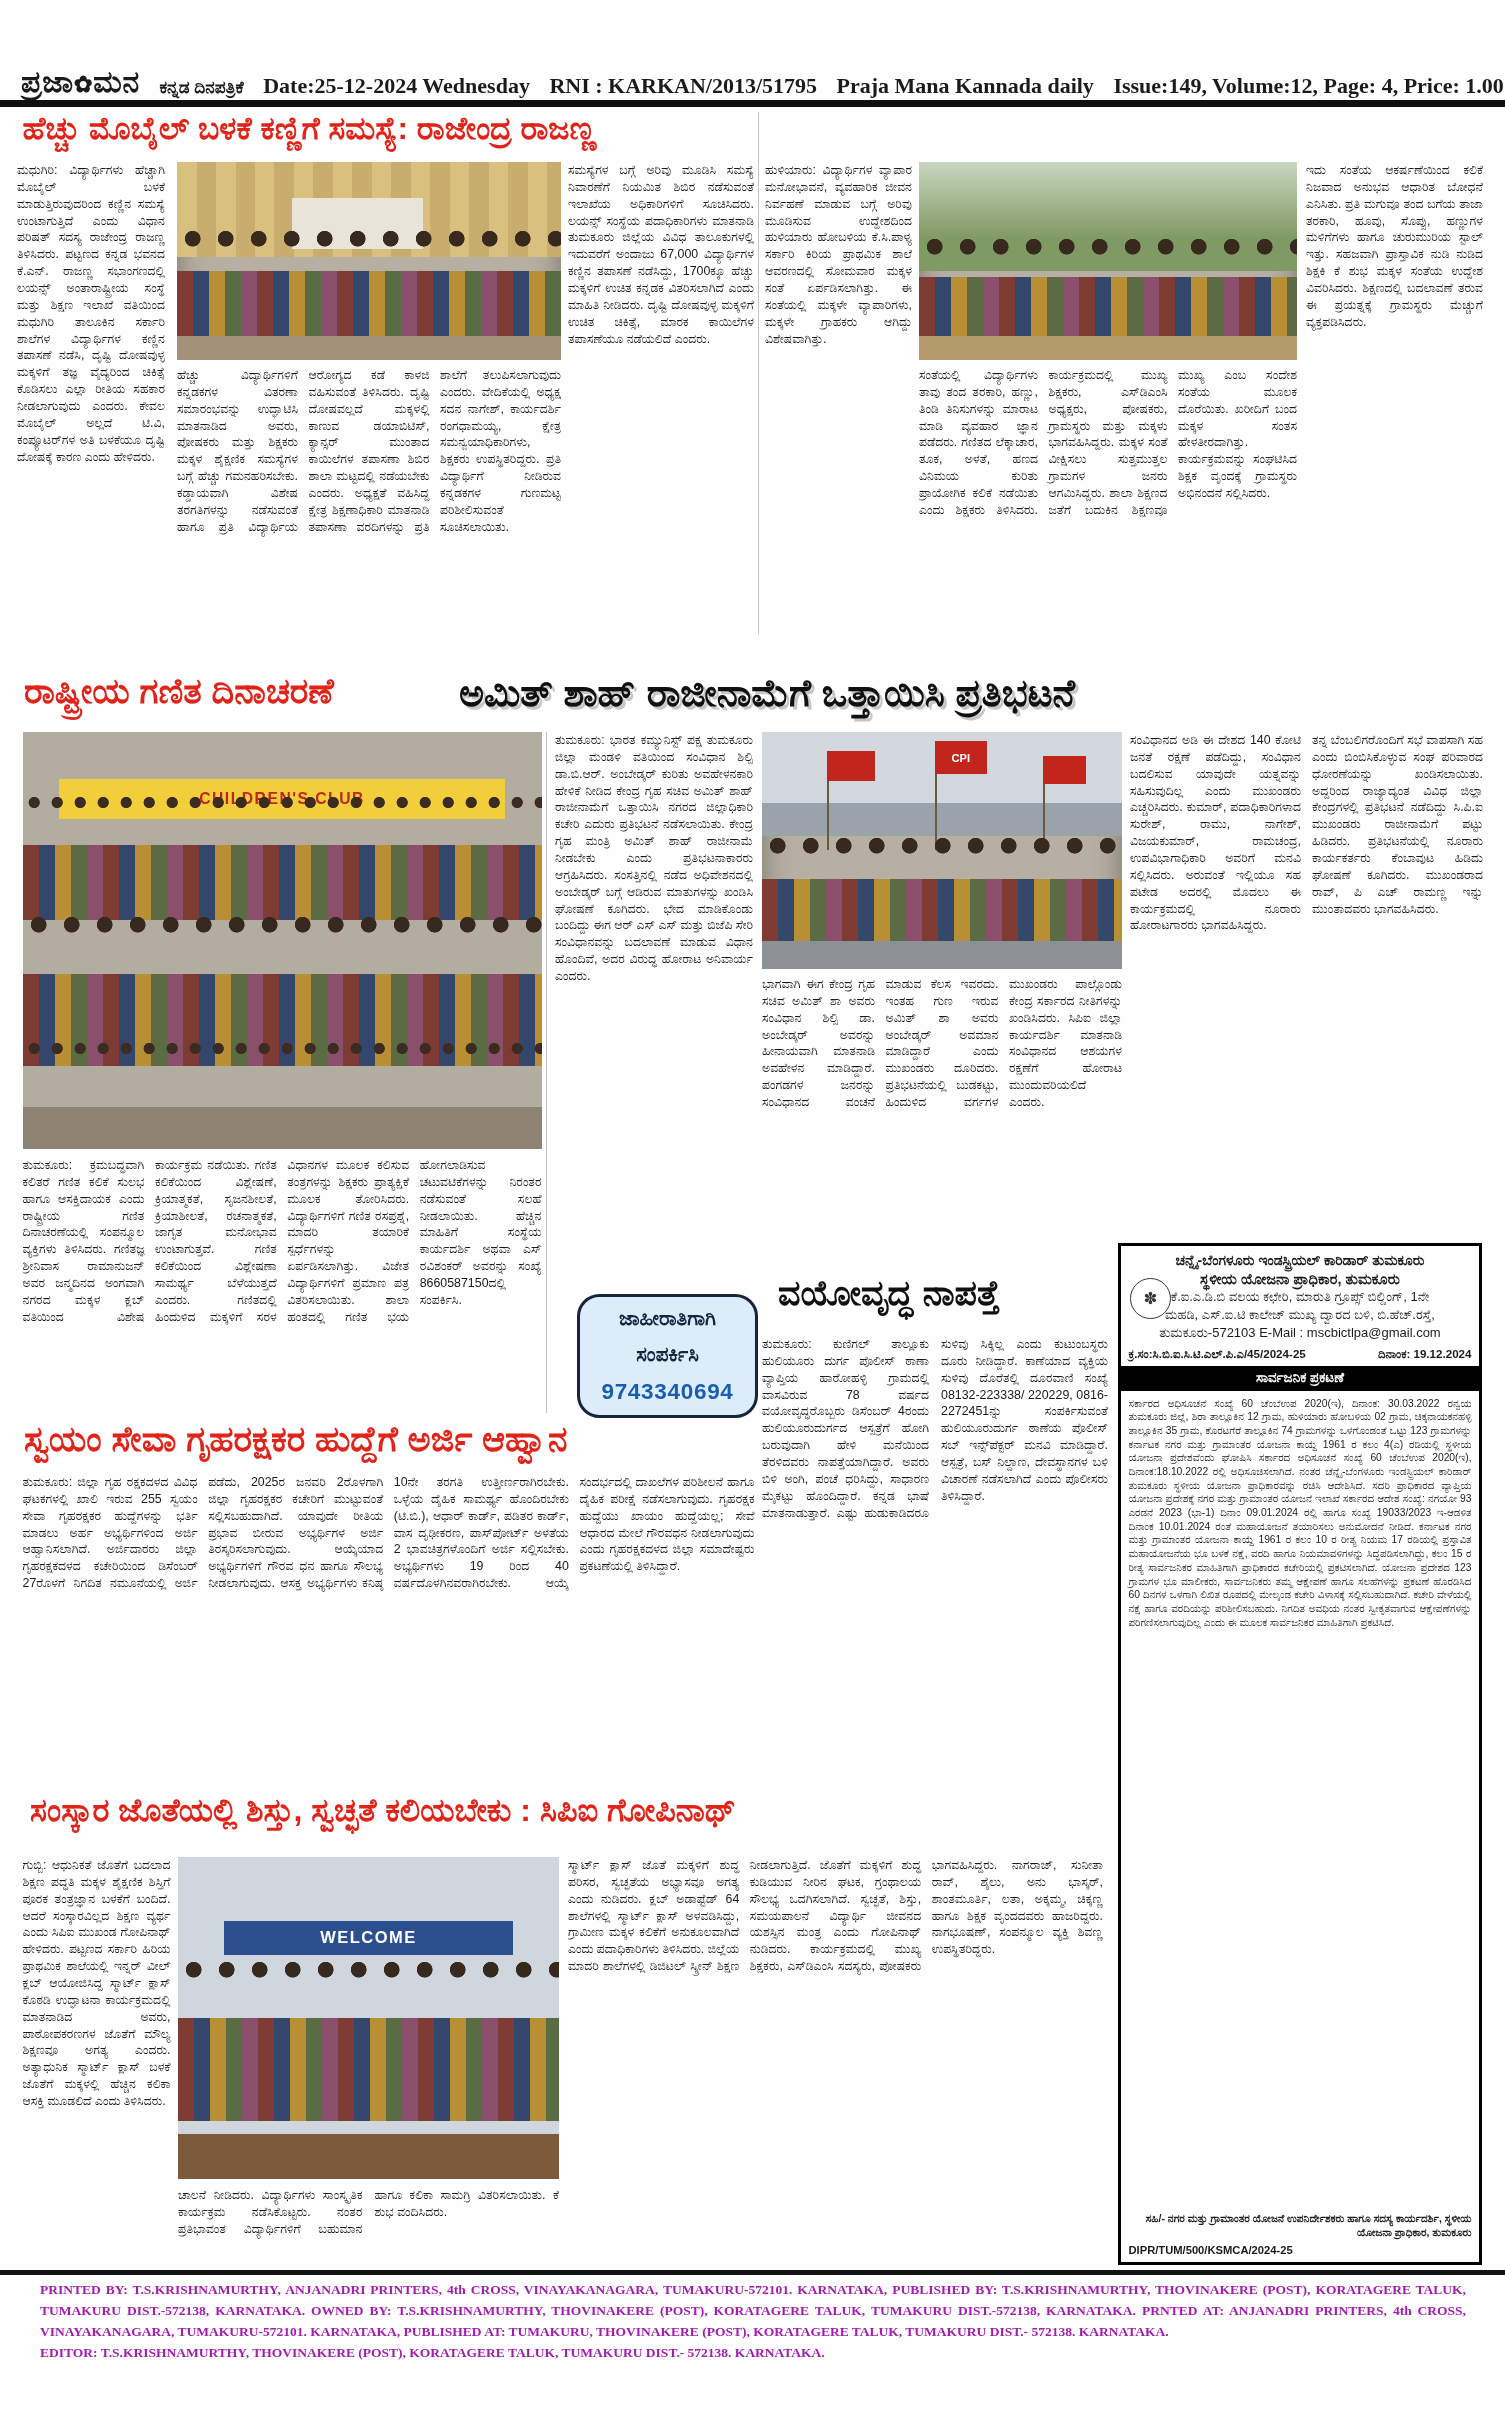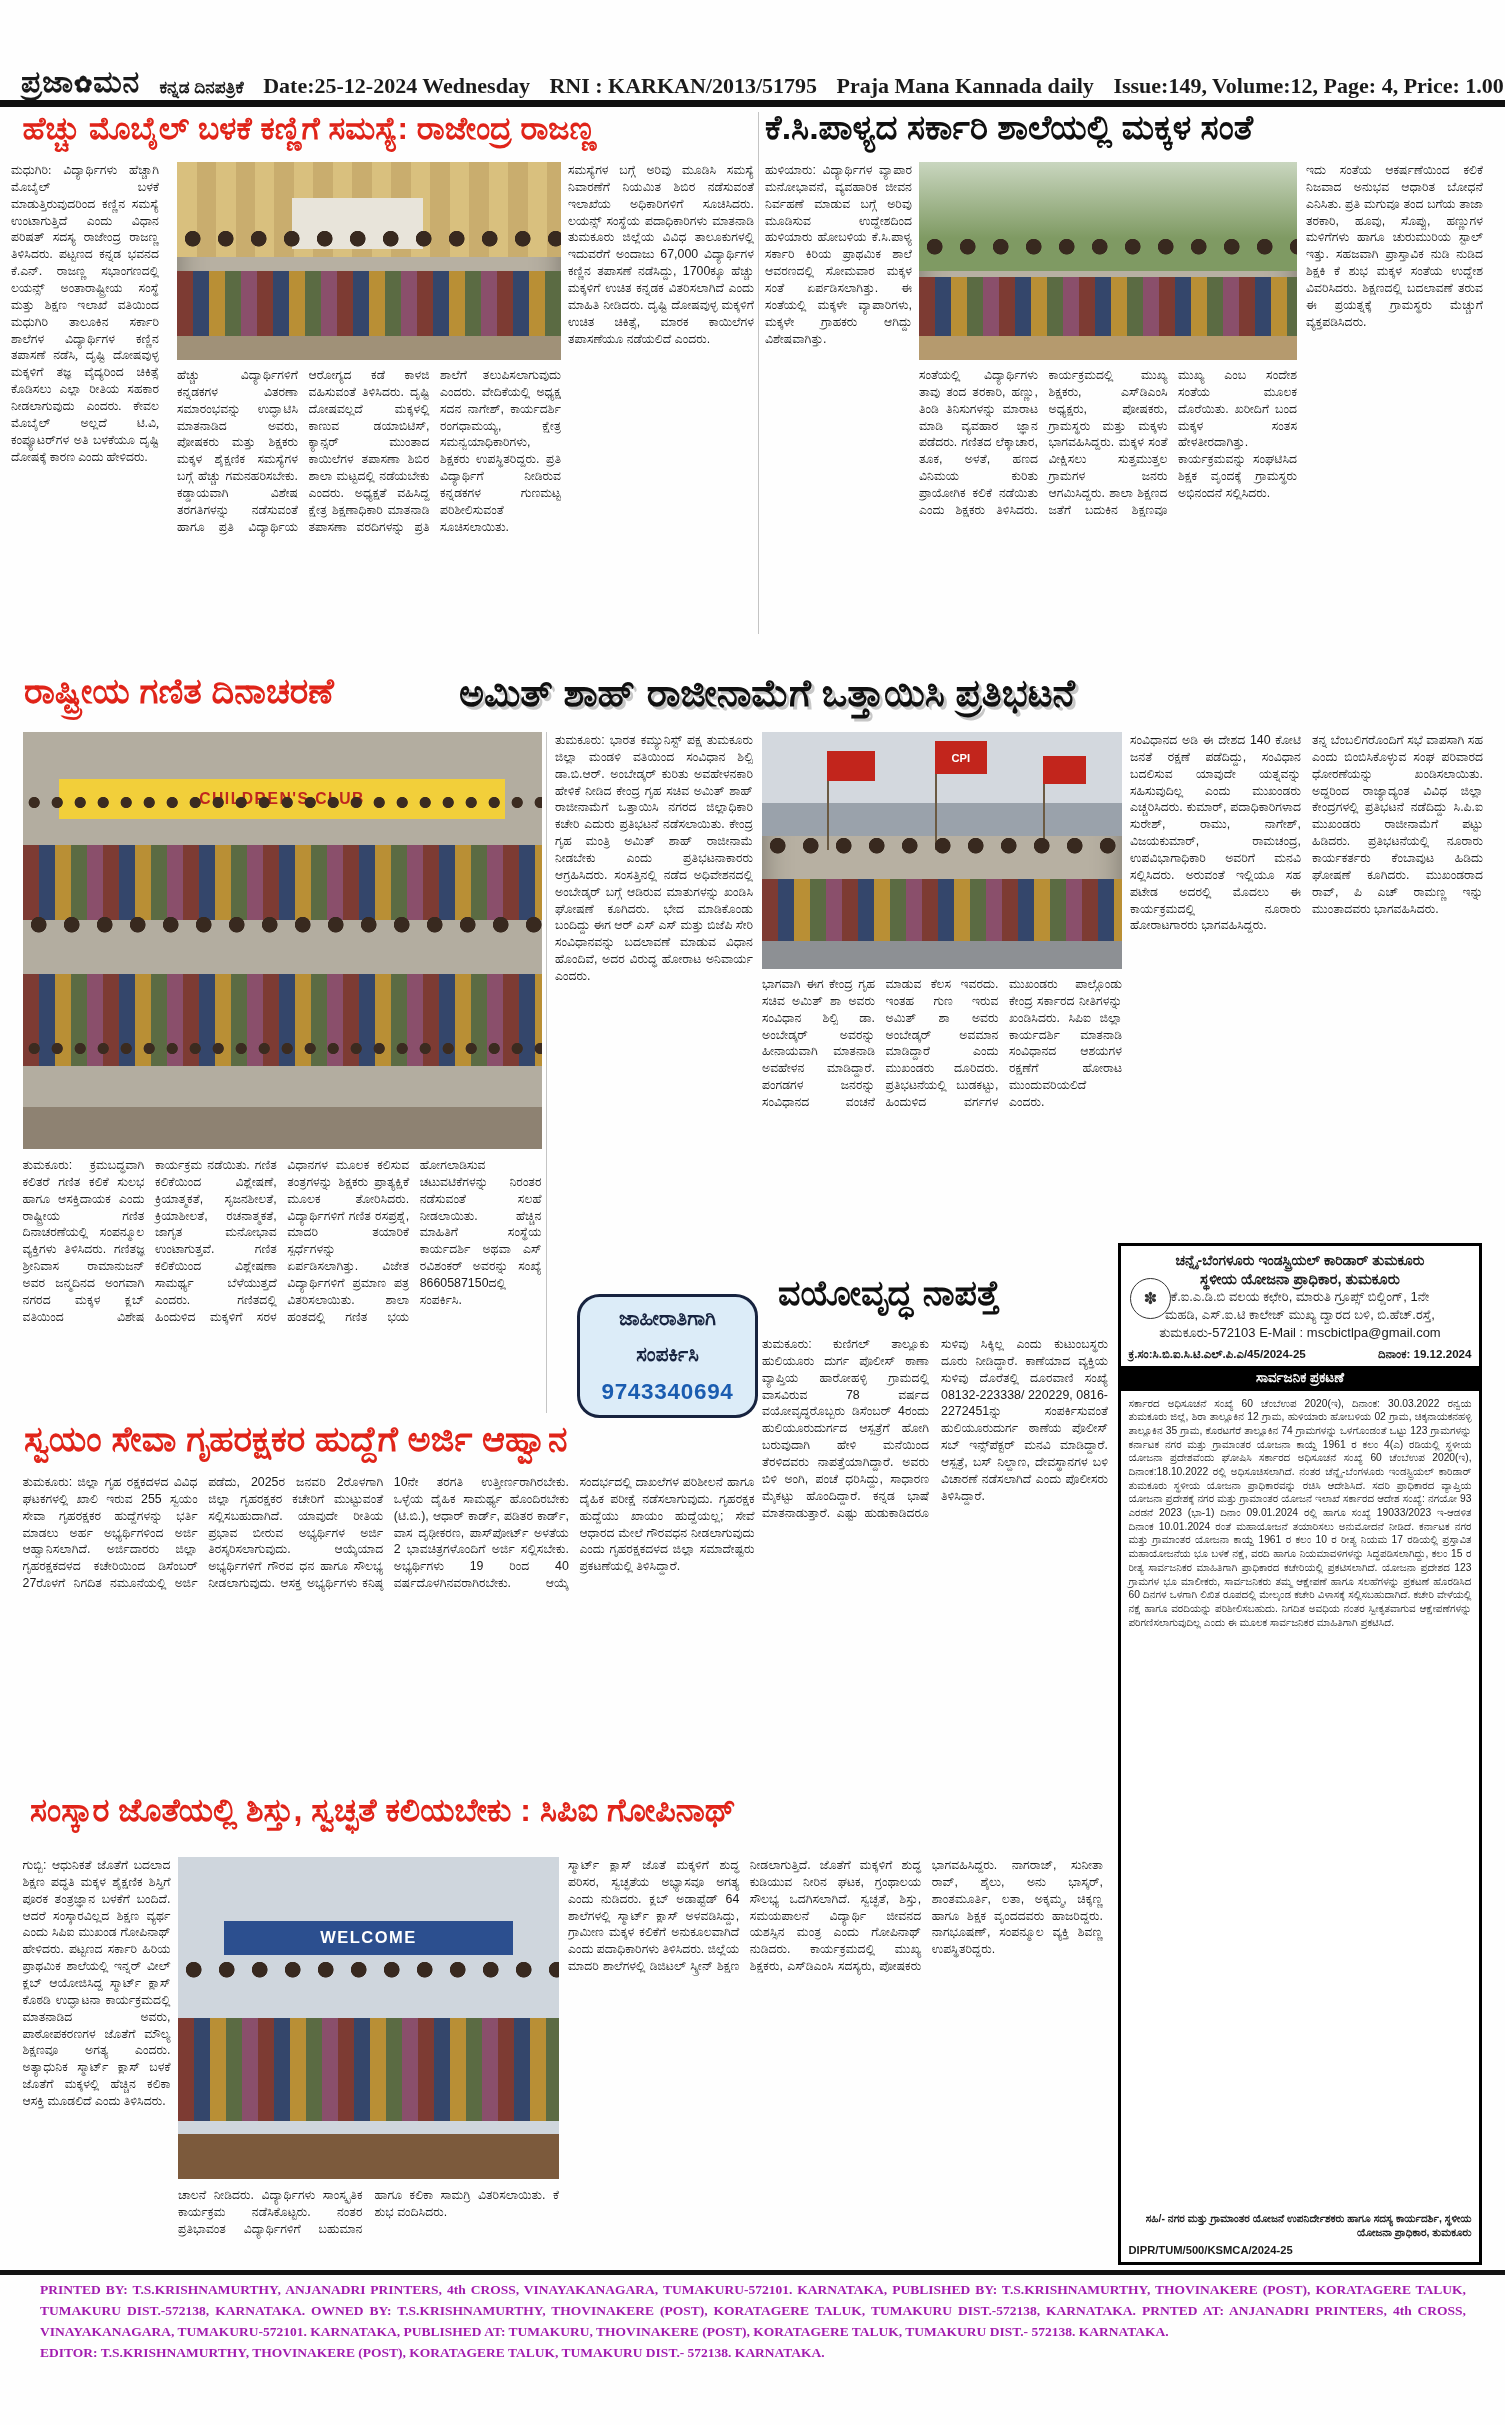--- a/index.html
+++ b/index.html
@@ -72,24 +72,23 @@
     <div class="mast-sub">ಕನ್ನಡ ದಿನಪತ್ರಿಕೆ</div>
     <div class="mast-serif">Date:25-12-2024 Wednesday</div>
     <div class="mast-serif">RNI : KARKAN/2013/51795</div>
     <div class="mast-serif">Praja Mana Kannada daily</div>
     <div class="mast-serif">Issue:149, Volume:12, Page: 4, Price: 1.00</div>
 
   </div>
   <div class="abs top-rule"></div>
 
   <div class="abs hl red" style="left:22.5px;top:111px;width:732px;font-size:31.5px;">ಹೆಚ್ಚು ಮೊಬೈಲ್ ಬಳಕೆ ಕಣ್ಣಿಗೆ ಸಮಸ್ಯೆ: ರಾಜೇಂದ್ರ ರಾಜಣ್ಣ</div>
-  <div class="abs hl black" style="left:765px;top:109px;width:718px;font-size:34px;">ಕೆ.ಸಿ.ಪಾಳ್ಯದ ಸರ್ಕಾರಿ ಶಾಲೆಯಲ್ಲಿ ಮಕ್ಕಳ ಸಂತೆ</div>
   <div class="abs vrule" style="left:758px;top:112px;height:522px;"></div>
 
-  <div class="abs btxt" style="left:11px;top:162px;width:148px;height:472px;overflow:hidden;font-family:Liberation Serif, serif;">
+  <div class="abs btxt" style="left:17px;top:162px;width:148px;height:472px;overflow:hidden;">
     <p>ಮಧುಗಿರಿ: ವಿದ್ಯಾರ್ಥಿಗಳು ಹೆಚ್ಚಾಗಿ ಮೊಬೈಲ್ ಬಳಕೆ ಮಾಡುತ್ತಿರುವುದರಿಂದ ಕಣ್ಣಿನ ಸಮಸ್ಯೆ ಉಂಟಾಗುತ್ತಿದೆ ಎಂದು ವಿಧಾನ ಪರಿಷತ್ ಸದಸ್ಯ ರಾಜೇಂದ್ರ ರಾಜಣ್ಣ ತಿಳಿಸಿದರು. ಪಟ್ಟಣದ ಕನ್ನಡ ಭವನದ ಕೆ.ಎನ್. ರಾಜಣ್ಣ ಸಭಾಂಗಣದಲ್ಲಿ ಲಯನ್ಸ್ ಅಂತಾರಾಷ್ಟ್ರೀಯ ಸಂಸ್ಥೆ ಮತ್ತು ಶಿಕ್ಷಣ ಇಲಾಖೆ ವತಿಯಿಂದ ಮಧುಗಿರಿ ತಾಲೂಕಿನ ಸರ್ಕಾರಿ ಶಾಲೆಗಳ ವಿದ್ಯಾರ್ಥಿಗಳ ಕಣ್ಣಿನ ತಪಾಸಣೆ ನಡೆಸಿ, ದೃಷ್ಟಿ ದೋಷವುಳ್ಳ ಮಕ್ಕಳಿಗೆ ತಜ್ಞ ವೈದ್ಯರಿಂದ ಚಿಕಿತ್ಸೆ ಕೊಡಿಸಲು ಎಲ್ಲಾ ರೀತಿಯ ಸಹಕಾರ ನೀಡಲಾಗುವುದು ಎಂದರು. ಕೇವಲ ಮೊಬೈಲ್ ಅಲ್ಲದೆ ಟಿ.ವಿ, ಕಂಪ್ಯೂಟರ್‌ಗಳ ಅತಿ ಬಳಕೆಯೂ ದೃಷ್ಟಿ ದೋಷಕ್ಕೆ ಕಾರಣ ಎಂದು ಹೇಳಿದರು.</p>
   </div>
   <div class="photo" style="left:177px;top:162px;width:384px;height:198px;">
     <div class="ph-layer" style="top:0;height:48%;background:repeating-linear-gradient(90deg,#d9c07e 0 19.5px,#c9ad6e 19.5px 39px);"></div>
     <div class="ph-layer" style="top:18%;height:26%;left:30%;width:34%;background:#e8e4da;"></div>
     <div class="ph-layer ph-heads" style="top:34%;height:26%;"></div>
     <div class="ph-layer ph-bodies" style="top:55%;height:33%;"></div>
     <div class="ph-layer" style="bottom:0;height:12%;background:#a09178;"></div>
   </div>
   <div class="abs btxt" style="left:568px;top:162px;width:186px;height:472px;overflow:hidden;">

